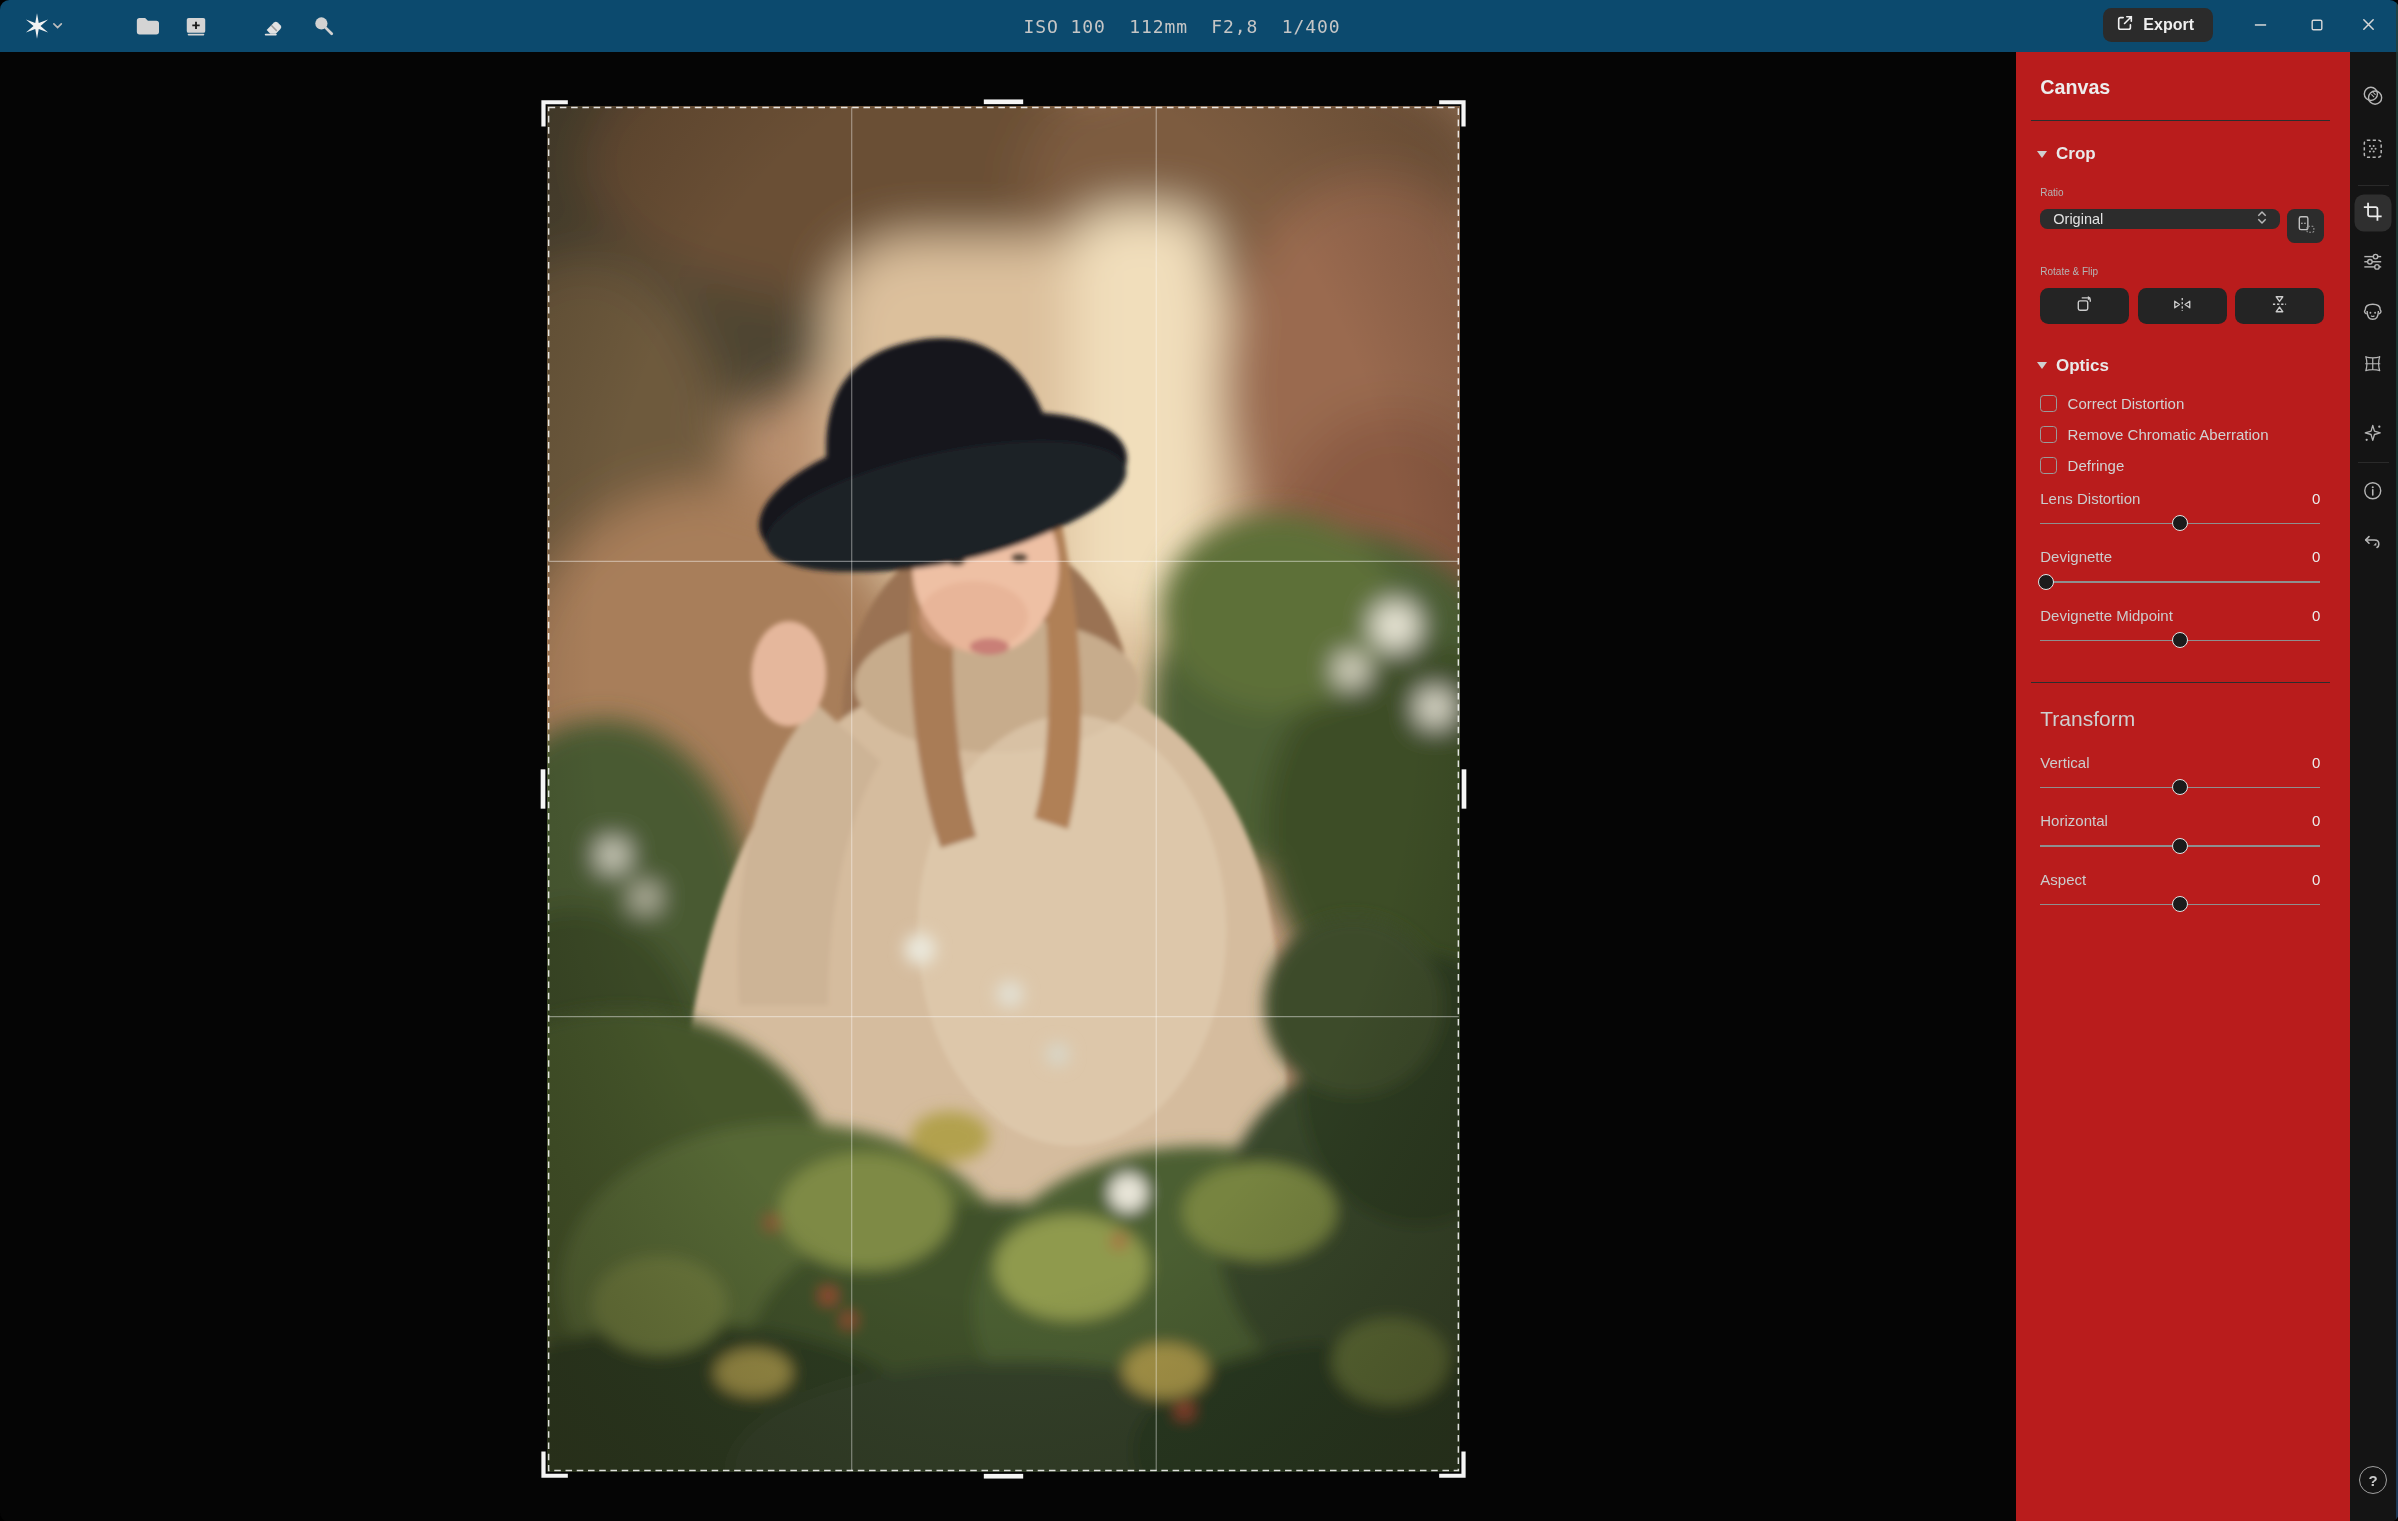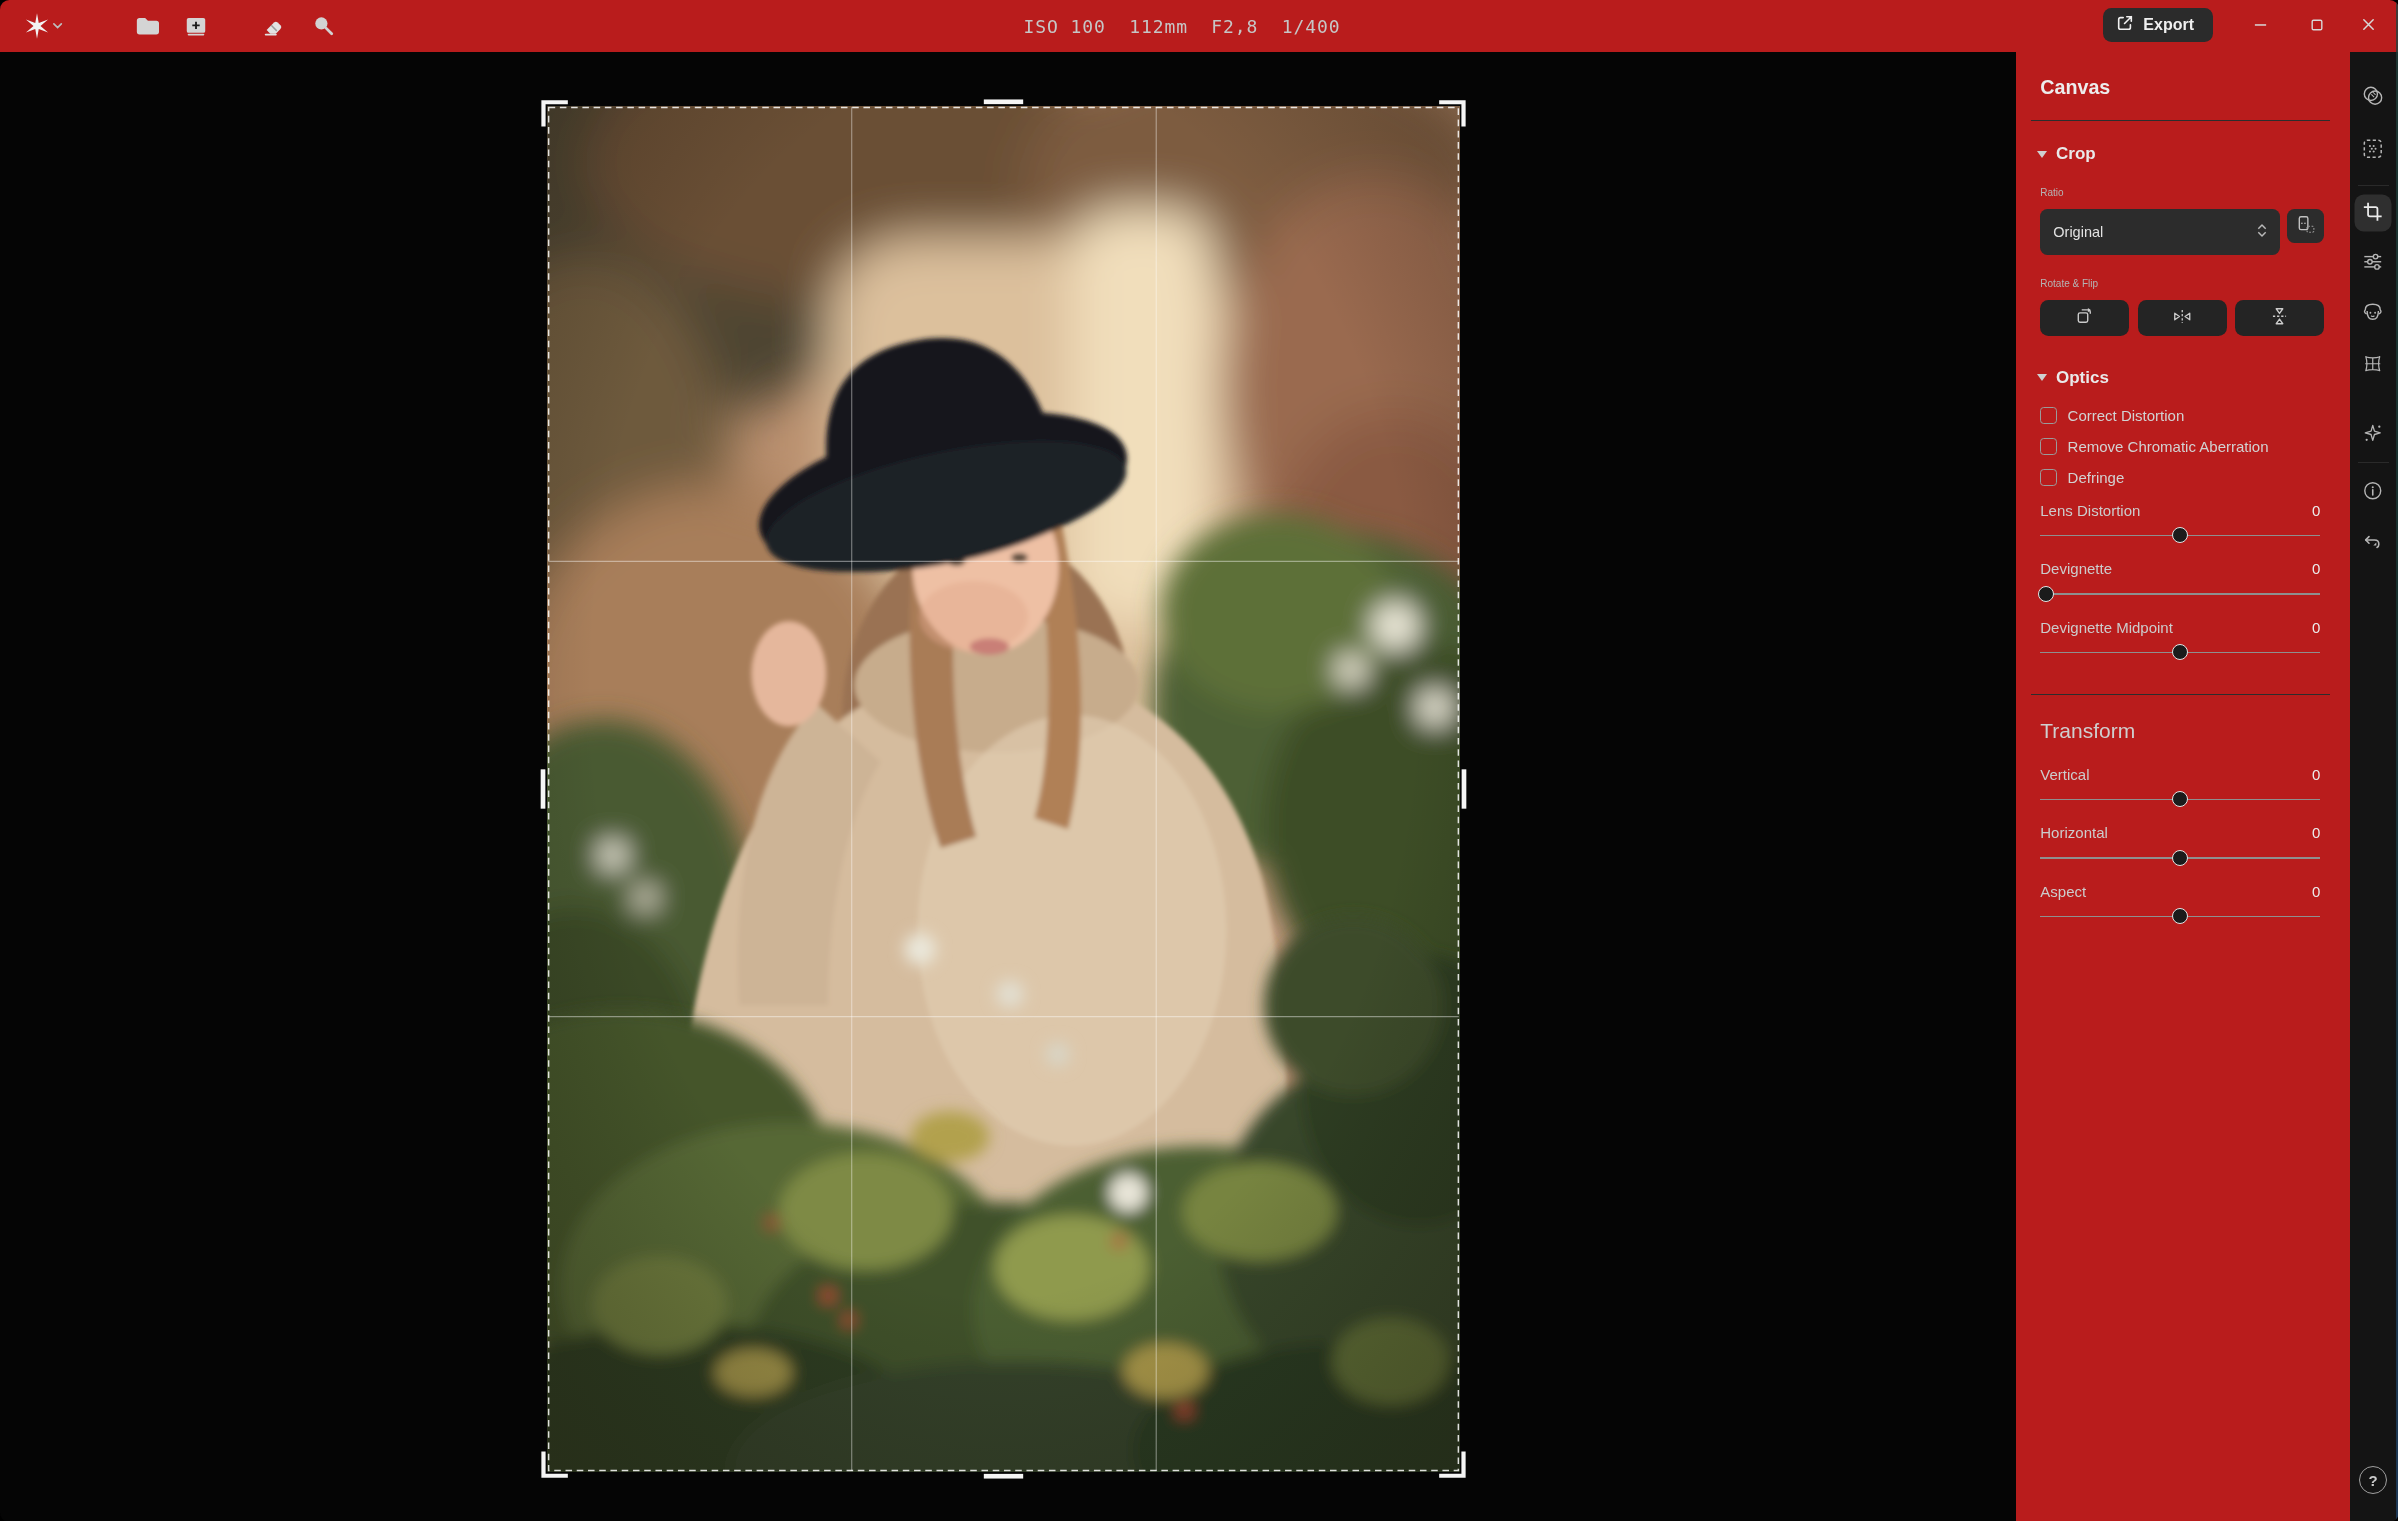--- a/index.html
+++ b/index.html
@@ -1,19 +1,19 @@
 <!DOCTYPE html>
 <html style="font-size:15px"><head>
 <meta charset="utf-8">
 <style>
   html,body{margin:0;padding:0;background:#000;width:2399px;height:1522px;overflow:hidden;
     font-family:"Liberation Sans",sans-serif;-webkit-font-smoothing:antialiased;}
   #app{position:relative;width:2399px;height:1522px;background:#060606;overflow:hidden;border-radius:9.4px;}
   
-  #titlebar{position:absolute;left:0;top:0;width:2399px;height:52px;background:#b91c1c;display:flex;align-items:center;}
+  #titlebar{position:absolute;left:0;top:0;width:2399px;height:52px;background:#0c4a6e;display:flex;align-items:center;}
   #tb-left{display:flex;align-items:center;gap:7.5px;padding-left:17px;}
   .tb-btn{display:flex;align-items:center;justify-content:center;width:41px;height:37px;border-radius:7.5px;cursor:pointer;}
   .tb-btn svg{display:block;}
   #logo-wrap{display:flex;align-items:center;gap:1.9px;margin-right:24px;}
   #exif{position:absolute;left:1182px;top:50%;transform:translate(-50%,-50%);
     font-family:"DejaVu Sans Mono","Liberation Mono",monospace;font-size:18px;letter-spacing:0.9px;color:#c6c6c6;white-space:pre;}
   #export-btn{position:absolute;right:186px;top:8.4px;height:34px;padding:0 19px 0 13px;border-radius:8.4px;background:#2b2b2b;
     display:flex;align-items:center;gap:9.4px;color:#f0f0f0;font-size:16px;font-weight:700;cursor:pointer;}
   .win-ctl{position:absolute;top:0;width:49px;height:52px;display:flex;align-items:center;justify-content:center;cursor:pointer;color:#dadada;}
   #win-min{right:114px}#win-max{right:58px}#win-close{right:5.6px}
@@ -27,21 +27,21 @@
   #side-panel{position:absolute;left:2016px;top:52px;width:334px;height:1469px;background:#b91c1c;box-sizing:border-box;
     padding:24px 26px 0 20.6px;color:#cfcfcf;}
   .panel-title{font-size:19.7px;font-weight:700;color:#ededed;margin:0 0 20.6px 3.7px;}
   .divider{height:0.9px;background:#2d2d2d;margin:0 -5.6px;}
   .section-head{display:flex;align-items:center;gap:9.4px;margin:20.6px 0 0 0;}
   .tri{width:0;height:0;border-left:5.6px solid transparent;border-right:5.6px solid transparent;border-top:7.5px solid #cfcfcf;}
   .section-label{font-size:17px;font-weight:700;color:#e9e9e9;}
   .sub-label{font-size:10px;color:#b5b5b5;margin:22.5px 0 11.2px 3.7px;}
   .plain-label{font-size:21px;color:#cfcfcf;margin:24px 0 15px 3.7px;}
   .ratio-row{display:flex;gap:7.5px;margin-left:3.7px;}
-  .dropdown{flex:1;height:46px;background:#2c2c2c;border-radius:7.5px;display:flex;align-items:center;
+  .dropdown{flex:1;height:20px;background:#2c2c2c;border-radius:7.5px;display:flex;align-items:center;
     justify-content:space-between;padding:0 11.2px 0 13px;font-size:14.5px;color:#e2e2e2;cursor:pointer;}
   .sq-btn{width:37px;height:34px;background:#2c2c2c;border-radius:7.5px;display:flex;align-items:center;justify-content:center;cursor:pointer;}
   .btn-row{display:flex;gap:8.4px;margin:0 0 5.6px 3.7px;}
   .flat-btn{flex:1;height:36px;background:#242424;border-radius:8.4px;display:flex;align-items:center;justify-content:center;cursor:pointer;}
   .chk-row{display:flex;align-items:center;gap:10.3px;margin:14px 0 0 3.7px;cursor:pointer;}
   .chk-box{width:15px;height:15px;border:1.5px solid #9a9a9a;border-radius:3.7px;background:transparent;flex:0 0 auto;}
   .chk-label{font-size:15px;color:#d2d2d2;}
   .ctl-row{display:flex;justify-content:space-between;align-items:baseline;margin:20.6px 3.7px 0 3.7px;}
   .ctl-label{font-size:15px;color:#cccccc;}
   .ctl-value{font-size:15px;color:#ececec;}

